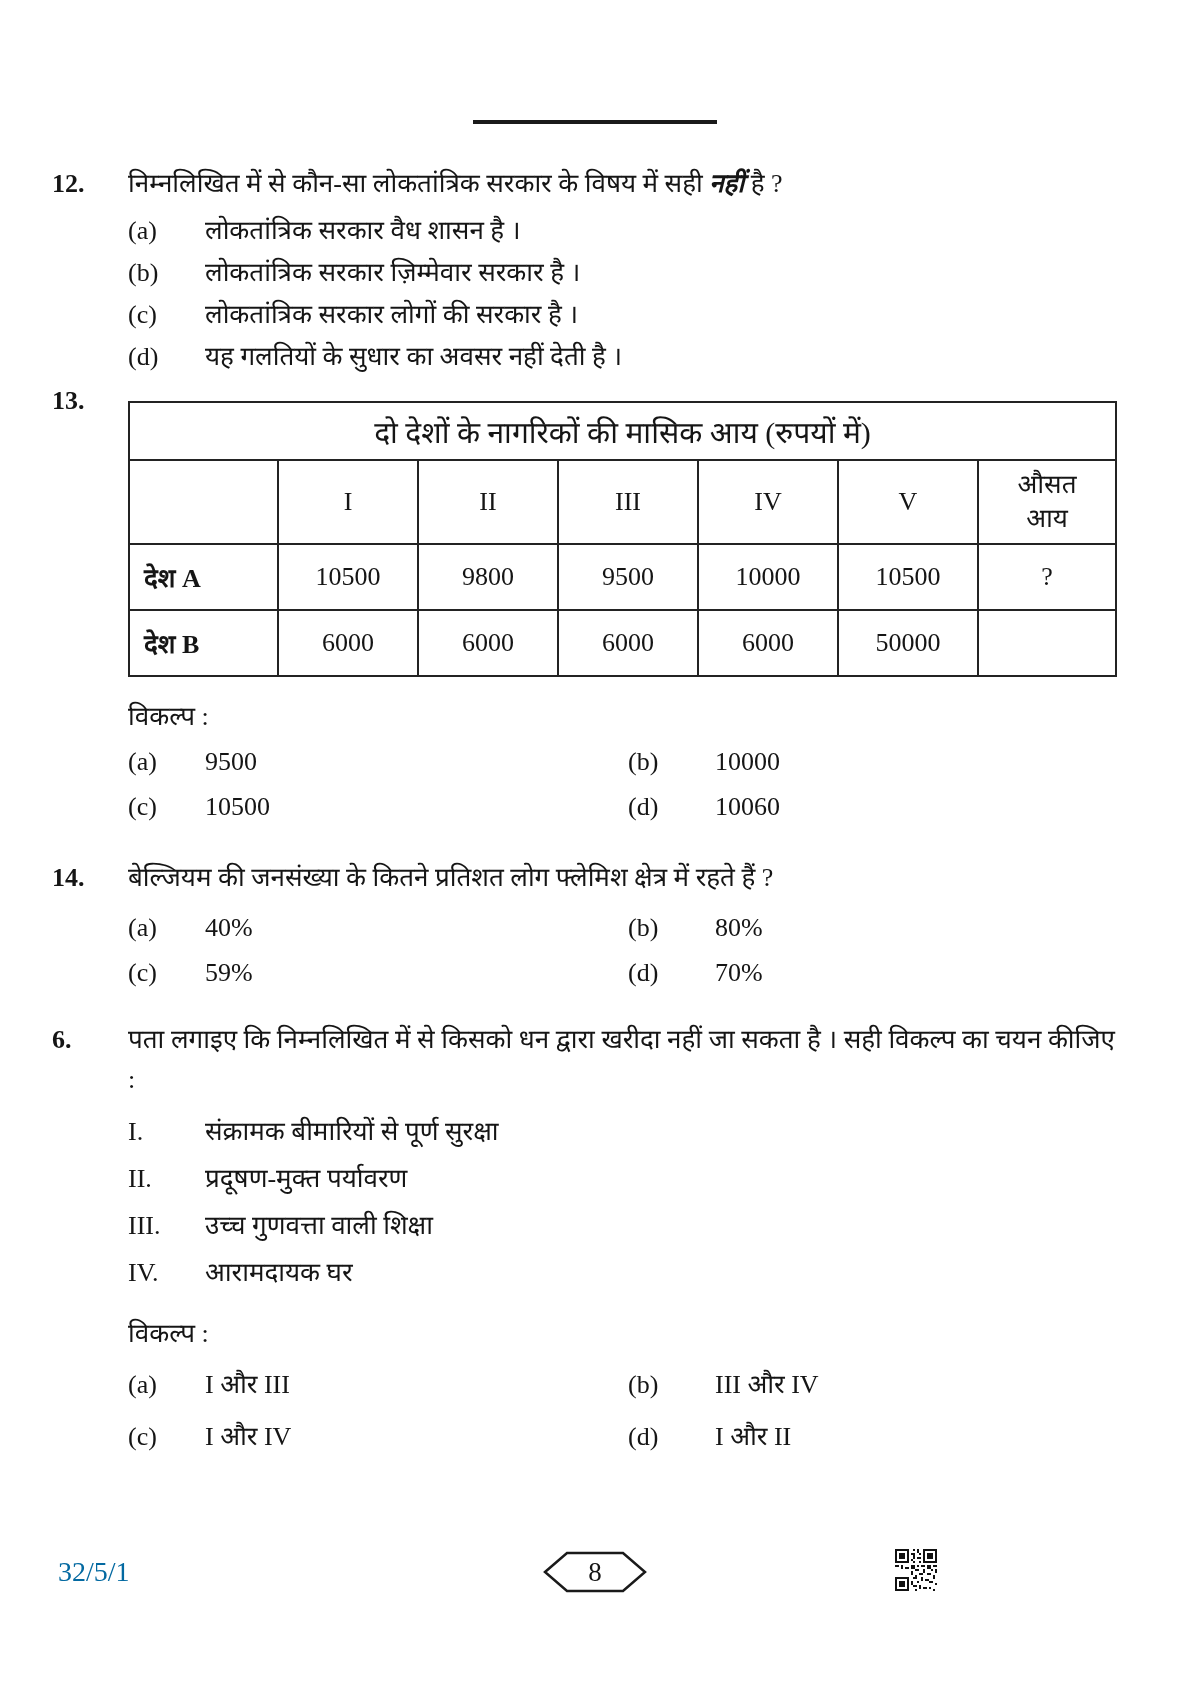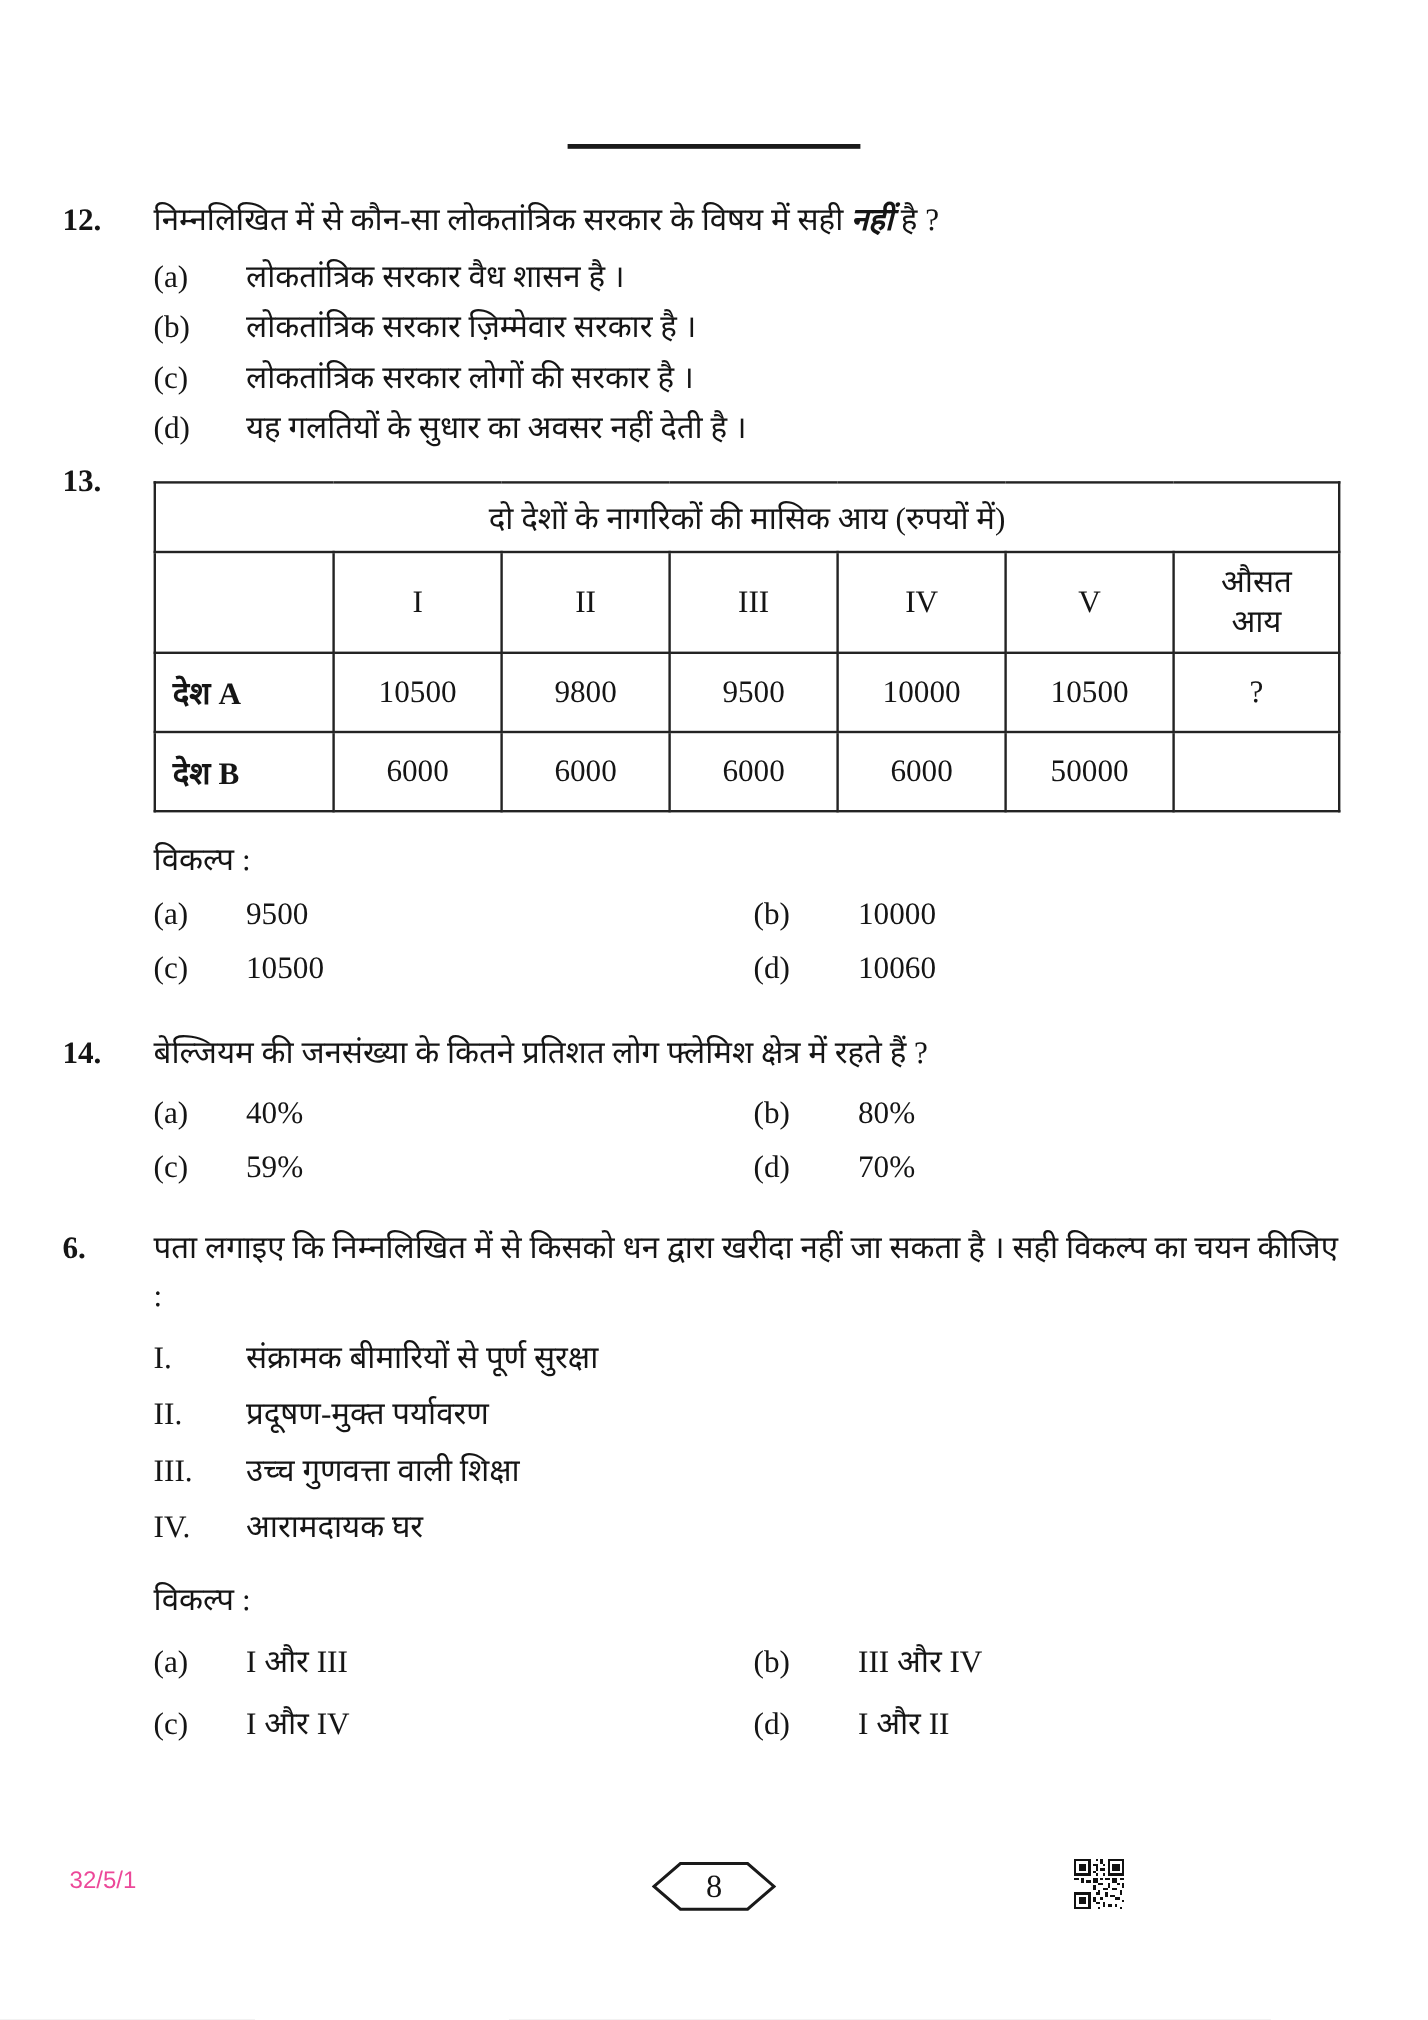--- a/index.html
+++ b/index.html
@@ -43,41 +43,41 @@
     border-collapse:collapse;
     width:987px;
     table-layout:fixed;
   }
   table.income th, table.income td {
     border:2px solid #232323;
     font-weight:normal;
     text-align:center;
     padding:0;
   }
-  table.income .title-row th { height:56px; font-size:26px; }
+  table.income .title-row th { height:56px; font-size:30px; }
   table.income .head-row th { height:82px; }
   table.income .data-row td { height:64px; }
   table.income td.rowhead { text-align:left; padding-left:14px;font-weight:bold; }
   .avg-wrap { display:inline-block; max-width:76px; line-height:34px; }
 
   .roman-row { display:flex; margin-top:16px; line-height:31px; }
   .roman-label { width:77px; flex-shrink:0; }
 
   .sp-q13 { margin-top:9px; }
   .sp-q14 { margin-top:36px;justify-content:center; }
   .sp-q15 { margin-top:32px; }
   .sp-q15-opts-a { margin-top:20px; }
   .sp-q15-opts-b { margin-top:21px; }
   .sp-roman-first { margin-top:16px; }
   .sp-vikalp15 { margin-top:30px; }
 
   .footer-code {
     position:absolute; left:58px; top:1556px;
-    font-family:Liberation Sans, sans-serif;
-    font-size:20px; color:#ec4899;
+    font-family:Liberation Serif, serif;
+    font-size:28px; color:#0369a1;
   }
   .page-hex { position:absolute; left:543px; top:1550px; }
   .page-hex text {
     font-family:"Liberation Serif","DejaVu Serif",serif;
     font-size:27px; fill:#151515;
   }
   .qr { position:absolute; left:895px; top:1549px; }
 </style>
 </head>
 <body>

